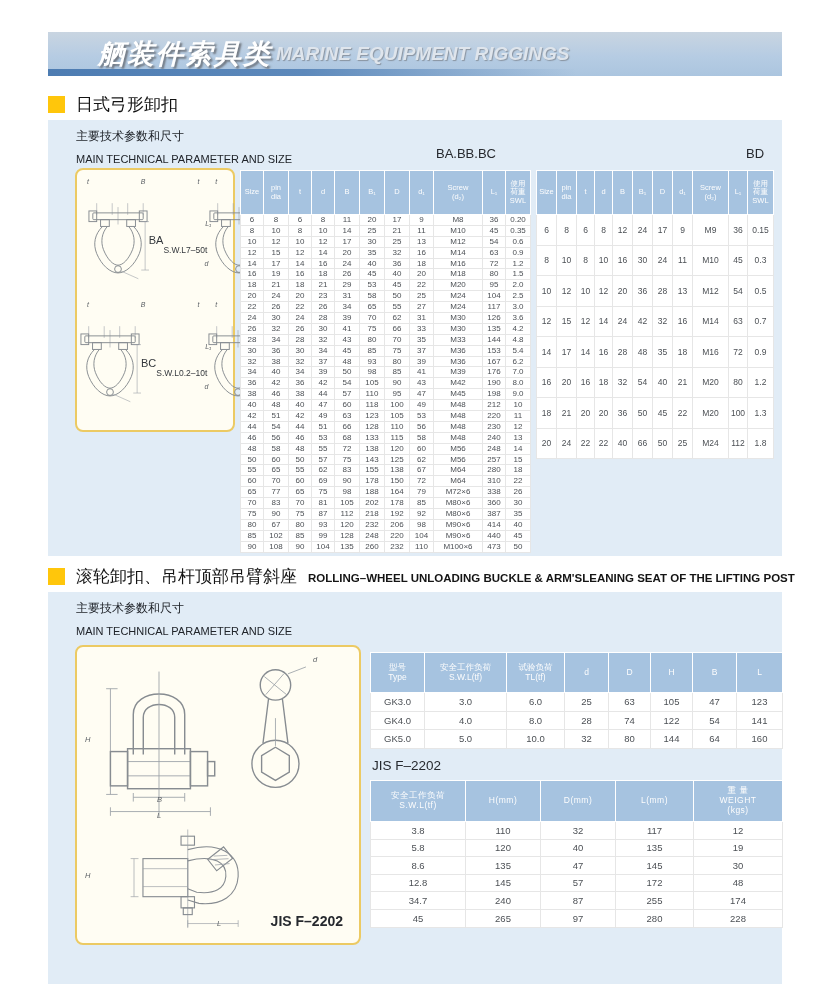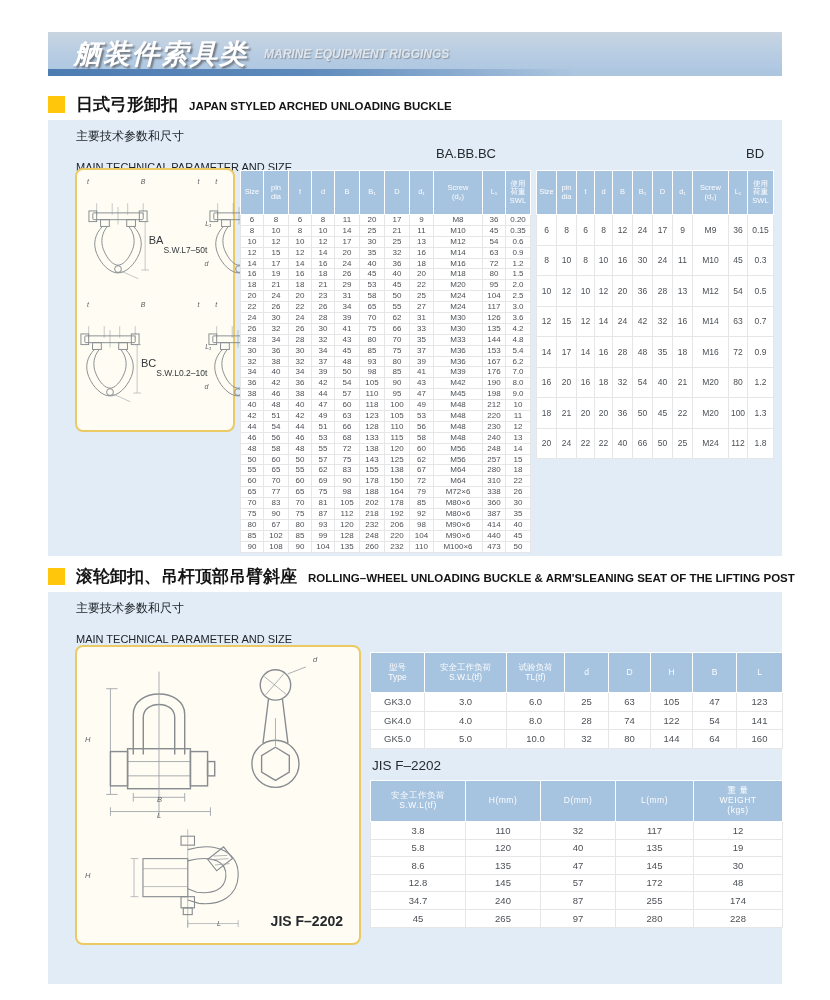--- a/index.html
+++ b/index.html
@@ -4,41 +4,41 @@
 <style>
   * { margin:0; padding:0; box-sizing:border-box; }
   body { background:#fff; font-family:"Liberation Sans", sans-serif; }
   #page { position:relative; width:830px; height:1000px; background:#fff; overflow:hidden; }
 
   
   .banner { position:absolute; left:48px; top:32px; width:734px; height:44px;
     background:linear-gradient(180deg,#c9d5e1 0%,#b6cce3 55%,#abc5df 100%); }
   .banner::after { content:""; position:absolute; left:0; bottom:0; width:100%; height:7px;
     background:linear-gradient(90deg,#4d7cb2 0%,#5d89bb 35%,rgba(171,197,223,0) 72%); }
-  .banner-inner { display:flex; align-items:center; gap:16px; padding-left:26px; height:100%; position:relative; }
+  .banner-inner { display:flex; align-items:center; gap:4px; padding-left:26px; height:100%; position:relative;margin-left:24px; }
   .banner-zh { font-size:27px; font-weight:bold; font-style:italic; color:#ffffff;
     text-shadow:2px 2px 2px rgba(100,105,112,.85); letter-spacing:2px; white-space:nowrap; }
-  .banner-en { font-size:12px; font-weight:bold; font-style:italic; color:#dfe5ec;
+  .banner-en { font-size:19px; font-weight:bold; font-style:italic; color:#dfe5ec;
     text-shadow:1px 1px 1px rgba(120,126,134,.7); white-space:nowrap; }
 
   
   .section-title { position:absolute; left:48px; display:flex; align-items:center; gap:11px; }
   .bullet { width:17px; height:17px; background:#ffc60b; flex:0 0 auto; }
-  .st-zh { font-size:17px; font-weight:bold; color:#141414; white-space:nowrap; }
+  .st-zh { font-size:17px; font-weight:normal; color:#141414; white-space:nowrap; }
   .st-en { font-size:11.5px; font-weight:bold; color:#141414; white-space:nowrap; padding-top:3px; }
   #sec1-title { top:93px; }
   #sec2-title { top:565px; }
 
   
   .panel { position:absolute; left:48px; width:734px; background:#e1ecf6; }
   #panel1 { top:120px; height:436px; }
   #panel2 { top:592px; height:392px; }
   .param { position:absolute; left:28px; top:8px; color:#20242a; }
   .param-zh { font-size:12px; }
-  .param-en { font-size:11px; margin-top:16px; }
+  .param-en { font-size:11px; margin-top:8px; }
 
   
   .diagram-box { position:absolute; background:#fffdf3; border:2px solid #ecca63; border-radius:8px; }
   #dbox1 { left:27px; top:48px; width:160px; height:264px;
     display:grid; grid-template-columns:1fr 1fr; grid-template-rows:1fr 1fr; padding:8px 2px 6px; }
   .fig { position:relative; display:flex; align-items:center; justify-content:flex-end; }
   .fig svg { width:62px; height:84px; }
   .fig-code { font-size:11px; color:#33373c; margin-top:1px; }
   .fig-swl { font-size:8.5px; color:#33373c; margin-top:20px; white-space:nowrap; }
   .dim { position:absolute; font-size:7px; color:#5a5f64; font-style:italic; }
@@ -148,21 +148,20 @@
   <div class="banner">
     <div class="banner-inner">
       <span class="banner-zh">舾装件索具类</span>
       <span class="banner-en">MARINE EQUIPMENT RIGGINGS</span>
     </div>
   </div>
 
   <div class="section-title" id="sec1-title">
     <span class="bullet"></span>
     <span class="st-zh">日式弓形卸扣</span>
-    <span class="st-en">JAPAN STYLED ARCHED  UNLOADING BUCKLE</span>
   </div>
 
   <div class="panel" id="panel1">
     <div class="param">
       <div class="param-zh">主要技术参数和尺寸</div>
       <div class="param-en">MAIN TECHNICAL PARAMETER AND SIZE</div>
     </div>
 
     <div class="diagram-box" id="dbox1">
       <div class="fig">

